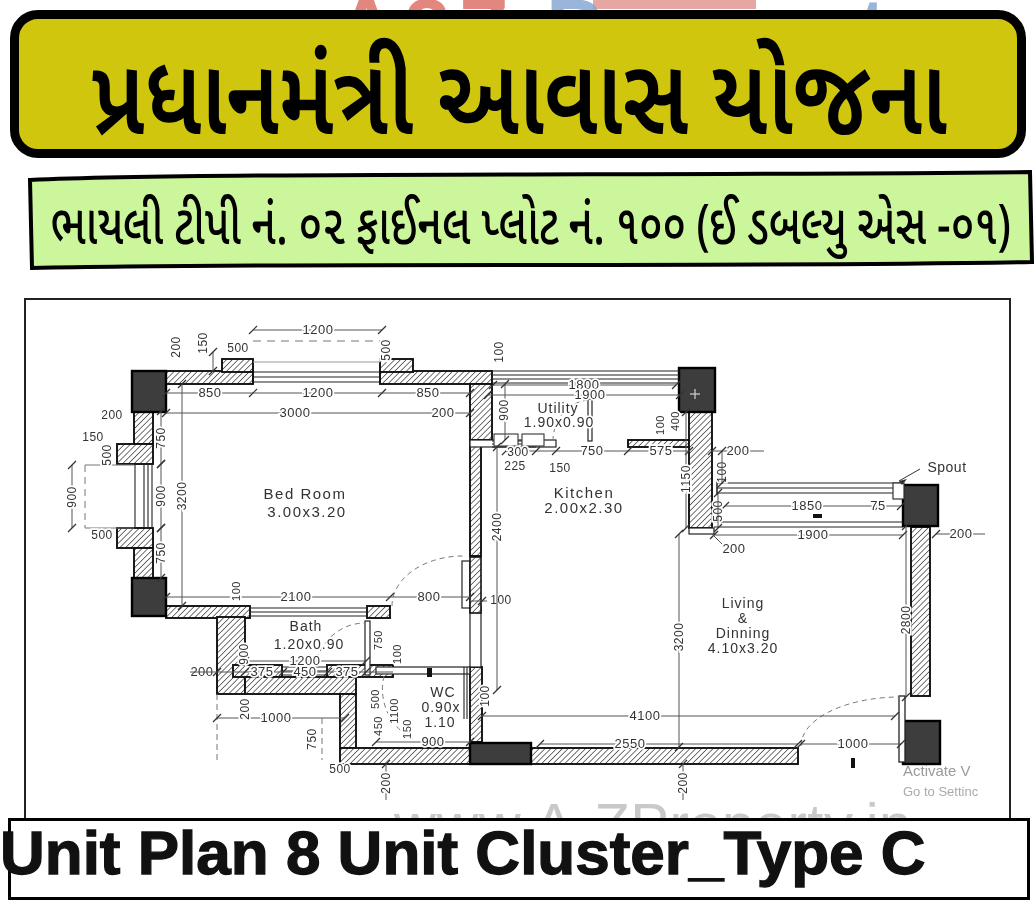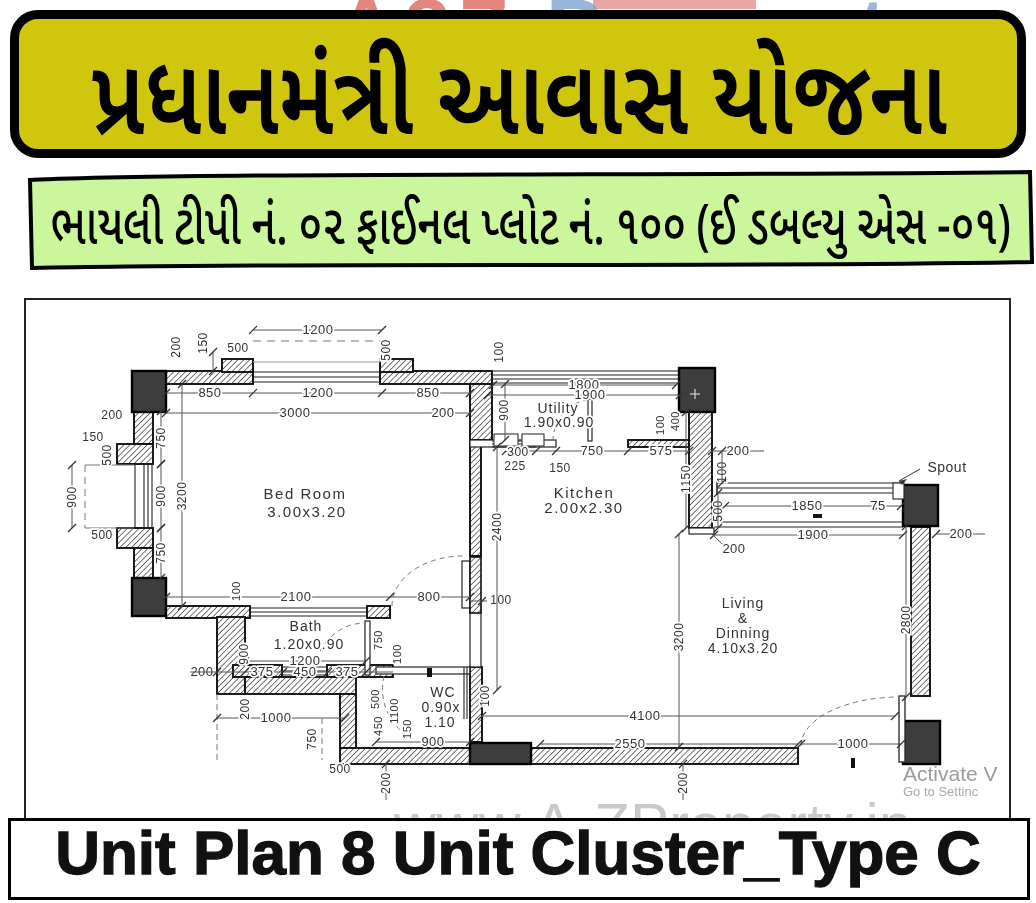--- a/index.html
+++ b/index.html
@@ -544,18 +544,18 @@
     <text x="440" y="727" font-size="14" fill="#333" text-anchor="middle" letter-spacing="1" stroke="#fff" stroke-width="3.5" paint-order="stroke">1.10</text>
 
 <text x="743" y="608" font-size="14" fill="#333" text-anchor="middle" letter-spacing="1" stroke="#fff" stroke-width="3.5" paint-order="stroke">Living</text>
     <text x="743" y="623" font-size="14" fill="#333" text-anchor="middle" letter-spacing="1" stroke="#fff" stroke-width="3.5" paint-order="stroke">&amp;</text>
     <text x="743" y="638" font-size="14" fill="#333" text-anchor="middle" letter-spacing="1" stroke="#fff" stroke-width="3.5" paint-order="stroke">Dinning</text>
     <text x="743" y="653" font-size="14" fill="#333" text-anchor="middle" letter-spacing="1" stroke="#fff" stroke-width="3.5" paint-order="stroke">4.10x3.20</text>
 </svg>
 
 <div class="abs" style="left:394px;top:790px;z-index:3;font-size:58px;color:#c9c9c9;letter-spacing:0.5px;white-space:nowrap">www.A<span style="font-size:36px;vertical-align:-11px">2</span>ZProperty.in</div>
 
-<div class="abs" style="left:903px;top:762px;z-index:3;font-size:21px;color:#9b9b9b">Activate V</div>
+<div class="abs" style="left:903px;top:762px;z-index:3;font-size:15px;color:#9b9b9b">Activate V</div>
 <div class="abs" style="left:903px;top:784px;z-index:3;font-size:13px;color:#aaa">Go to Settinc</div>
 
 <div class="abs" style="left:8px;top:818px;width:1016px;height:76px;background:#fff;border:3px solid #000;z-index:4"></div>
 
-<div class="abs" style="left:0;top:817px;width:1036px;text-align:center;font-size:62px;font-weight:bold;color:#111;-webkit-text-stroke:1.3px #111;z-index:5;letter-spacing:0px">Unit Plan 8 Unit Cluster_Type C</div>
+<div class="abs" style="left:0;top:817px;width:1036px;text-align:left;font-size:62px;font-weight:bold;color:#111;-webkit-text-stroke:1.3px #111;z-index:5;letter-spacing:0px">Unit Plan 8 Unit Cluster_Type C</div>
 
 </body></html>

